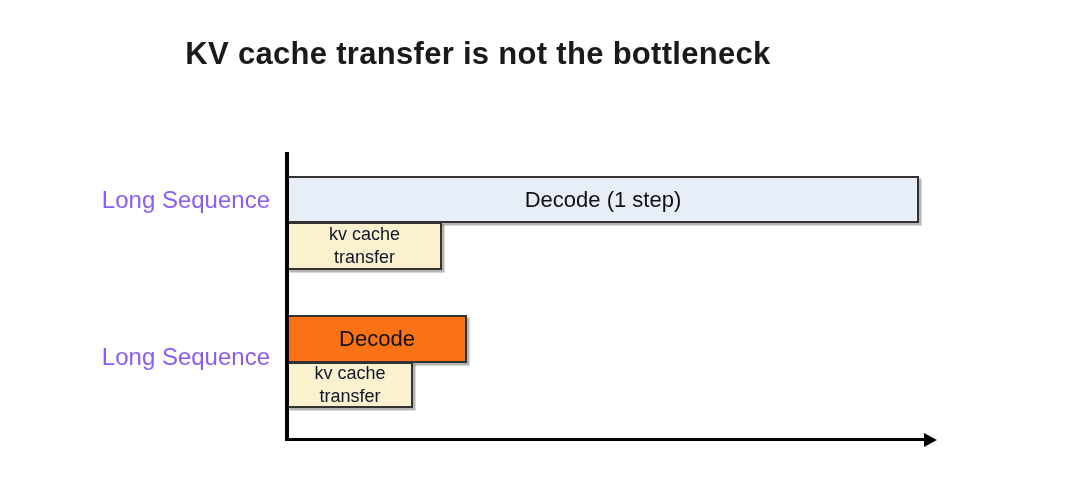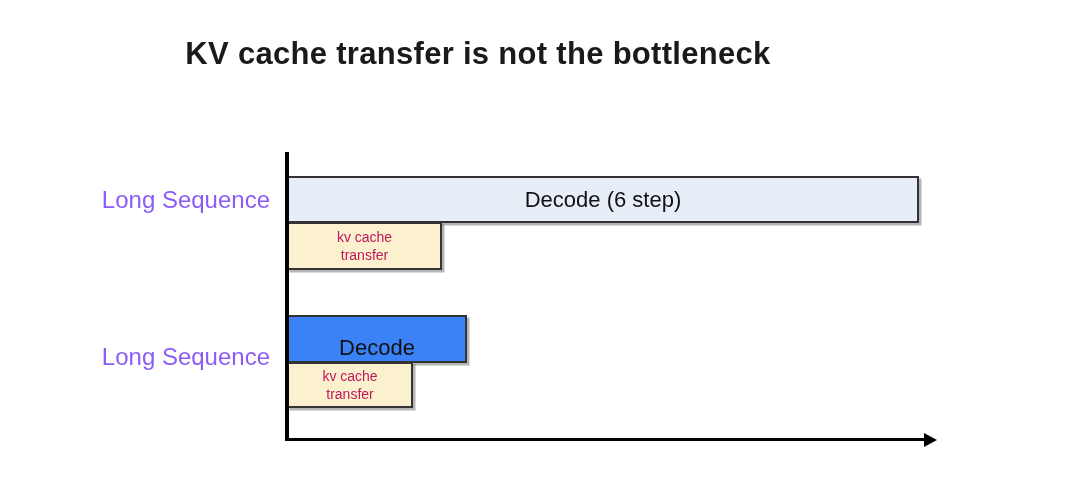--- a/index.html
+++ b/index.html
@@ -78,45 +78,45 @@
     position: absolute;
     box-sizing: border-box;
     border: 2px solid #333333;
     box-shadow: 2.5px 2.5px 0 rgba(90, 90, 90, 0.45);
     display: flex;
     align-items: center;
     justify-content: center;
     text-align: center;
   }
   .bar.decode { font-size: 22px; font-weight: 500; color: #111111; }
-  .bar.kv     { font-size: 14px; font-weight: 500; color: #be185d; line-height: 1.3; }
+  .bar.kv     { font-size: 18px; font-weight: 500; color: #0f172a; line-height: 1.3; }
   .kv-text { display: inline-block; max-width: 76px; }
   .bar.decode-long { left: 287px; top: 176px; width: 632px; height: 47px; }
   .bar.kv-long     { left: 287px; top: 222px; width: 155px; height: 48px; }
   .bar.decode-short{ left: 287px; top: 315px; width: 180px; height: 48px; }
   .bar.kv-short    { left: 287px; top: 362px; width: 126px; height: 46px; }
 </style>
 </head>
 <body>
 
 <div class="canvas">
 
   <div class="title">KV cache transfer is not the bottleneck</div>
 
   <div class="row-label long">Long Sequence</div>
   <div class="row-label short">Long Sequence</div>
 
   <div class="bar decode decode-long" style="background-color: rgb(232, 238, 247);">
-    <span>Decode (6 step)</span>
+    <span>Decode (1 step)</span>
   </div>
   <div class="bar kv kv-long" style="background-color: rgb(251, 241, 207);">
     <span class="kv-text">kv cache transfer</span>
   </div>
 
-  <div class="bar decode decode-short" style="background-color: #3b82f6; align-items: flex-end;">
+  <div class="bar decode decode-short" style="background-color: #f97316;">
     <span>Decode</span>
   </div>
   <div class="bar kv kv-short" style="background-color: rgb(251, 241, 207);">
     <span class="kv-text">kv cache transfer</span>
   </div>
 
   <div class="y-axis"></div>
   <div class="x-axis"></div>
   <div class="x-arrow"></div>
   <div class="time-label">time</div>

